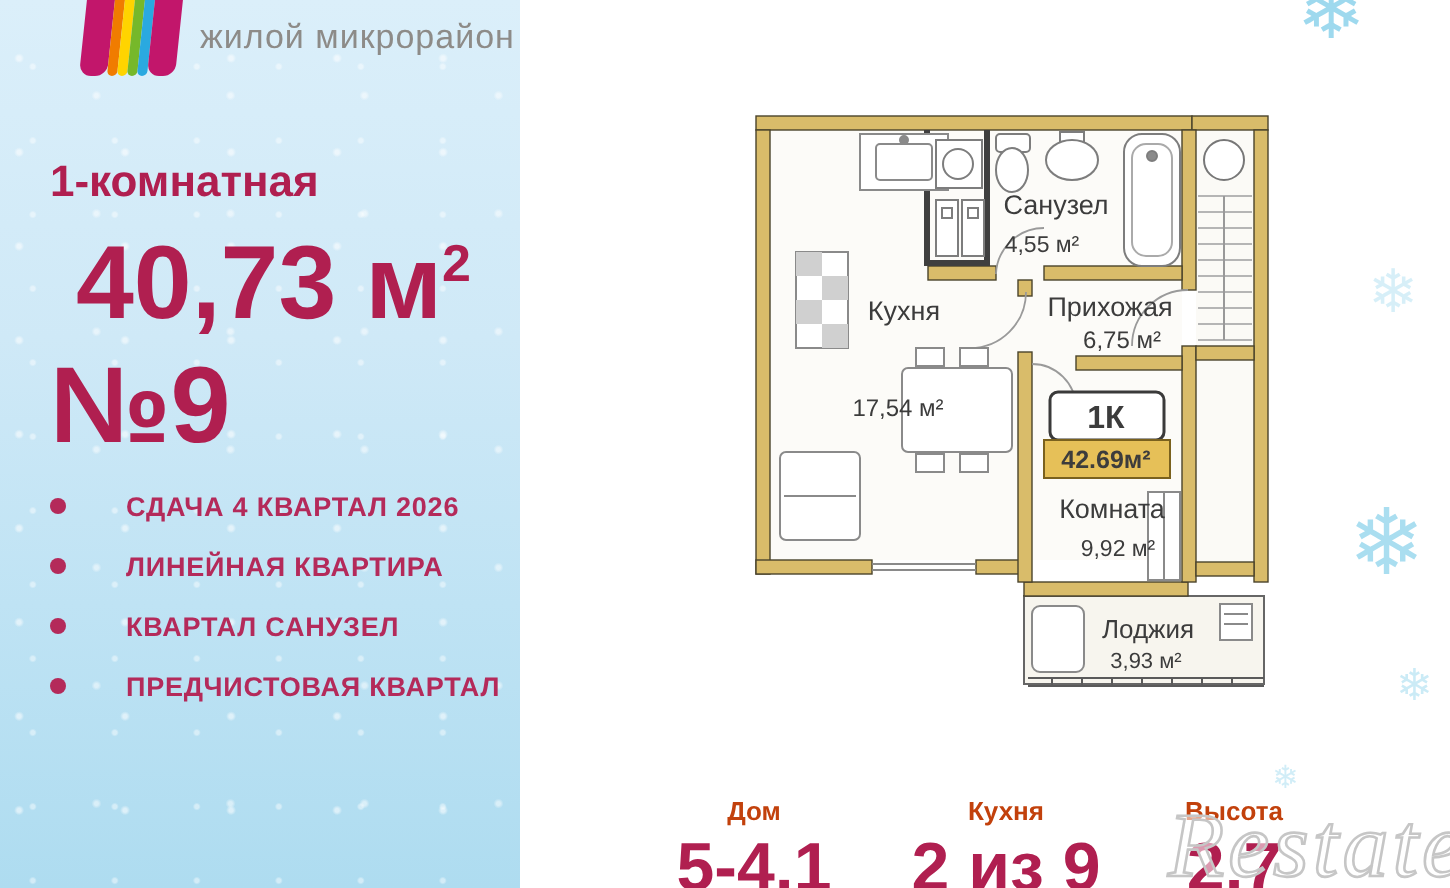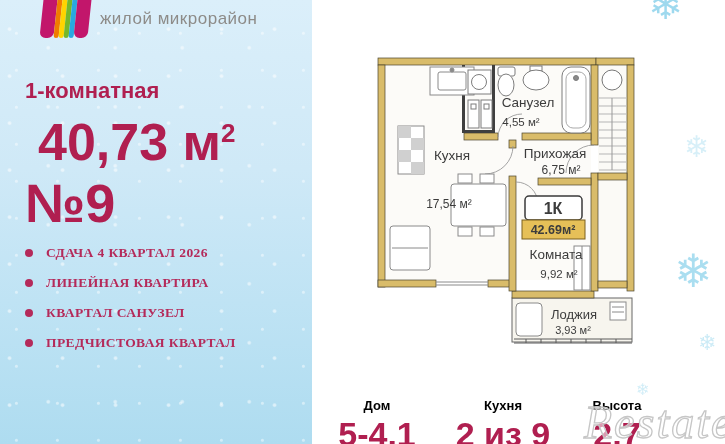--- a/index.html
+++ b/index.html
@@ -1,49 +1,49 @@
 <!DOCTYPE html>
 <html><head>
 <meta charset="utf-8">
 <style>
   html,body{margin:0;padding:0;}
   .page{position:relative;width:725px;height:444px;overflow:hidden;background:#ffffff;
         font-family:"Liberation Sans", sans-serif;}
 
   
-  .left-panel{position:absolute;left:0;top:0;width:312px;height:444px;
+  .left-panel{position:absolute;left:0;top:0;width:260px;height:444px;
     background:
       radial-gradient(circle at 18% 62%, rgba(255,255,255,.55) 1px, transparent 2.5px),
       radial-gradient(circle at 72% 81%, rgba(255,255,255,.5) 1px, transparent 2.5px),
       radial-gradient(circle at 40% 90%, rgba(255,255,255,.45) 1px, transparent 2px),
       linear-gradient(180deg,#dbeffa 0%,#cfe9f7 38%,#bfe3f4 68%,#aedcf0 100%);
     background-size:53px 47px, 67px 59px, 41px 37px, 100% 100%;}
   .logo-row{position:absolute;left:42px;top:-10px;display:flex;align-items:flex-end;gap:10px;}
   .logo-mark{display:flex;align-items:flex-end;height:48px;transform:skewX(-6deg);}
   .logo-mark i{display:block;border-radius:0 0 6px 6px;}
   .logo-text{font-size:17px;color:#8d8b88;letter-spacing:.5px;padding-bottom:9px;}
   .type-label{position:absolute;left:25px;top:78px;font-size:22px;font-weight:bold;color:#b01f50;}
   .area-big{position:absolute;left:38px;top:112px;font-size:52px;font-weight:bold;color:#b01f50;}
   .area-big sup{font-size:26px;}
   .unit-number{position:absolute;left:25px;top:172px;font-size:54px;font-weight:bold;color:#b01f50;}
   .features{position:absolute;left:25px;top:238px;margin:0;padding:0;list-style:none;}
-  .features li{display:flex;align-items:center;gap:13px;height:30px;font-family:Liberation Serif, serif;}
+  .features li{display:flex;align-items:center;gap:30px;height:30px;}
   .features .dot{width:8px;height:8px;border-radius:50%;background:#b42a5a;flex:0 0 8px;}
   .features .txt{font-size:13.5px;font-weight:bold;color:#b42a5a;letter-spacing:.4px;}
 
   
   .flake{position:absolute;color:#8ed3ec;line-height:1;user-select:none;}
 
   
   .plan{position:absolute;left:376px;top:56px;}
   .plan text{font-family:"Liberation Sans", sans-serif;fill:#3c3c3c;}
 
   
   .stat{position:absolute;width:110px;text-align:center;}
-  .stat .lbl{font-size:13px;font-weight:bold;color:#000000;}
+  .stat .lbl{font-size:13px;font-weight:bold;color:#c2410c;}
   .stat .val{font-size:34px;font-weight:bold;color:#b01f50;line-height:1;margin-top:4px;}
   .stat-0{left:322px;top:398px;}
   .stat-1{left:448px;top:398px;}
   .stat-2{left:562px;top:398px;}
 
   .watermark{position:absolute;left:584px;top:396px;font-family:"Liberation Serif", serif;
     font-style:italic;font-size:46px;color:rgba(255,255,255,.55);
     -webkit-text-stroke:1.3px #c6c6c6;letter-spacing:2px;z-index:5;}
 </style>
 </head>

